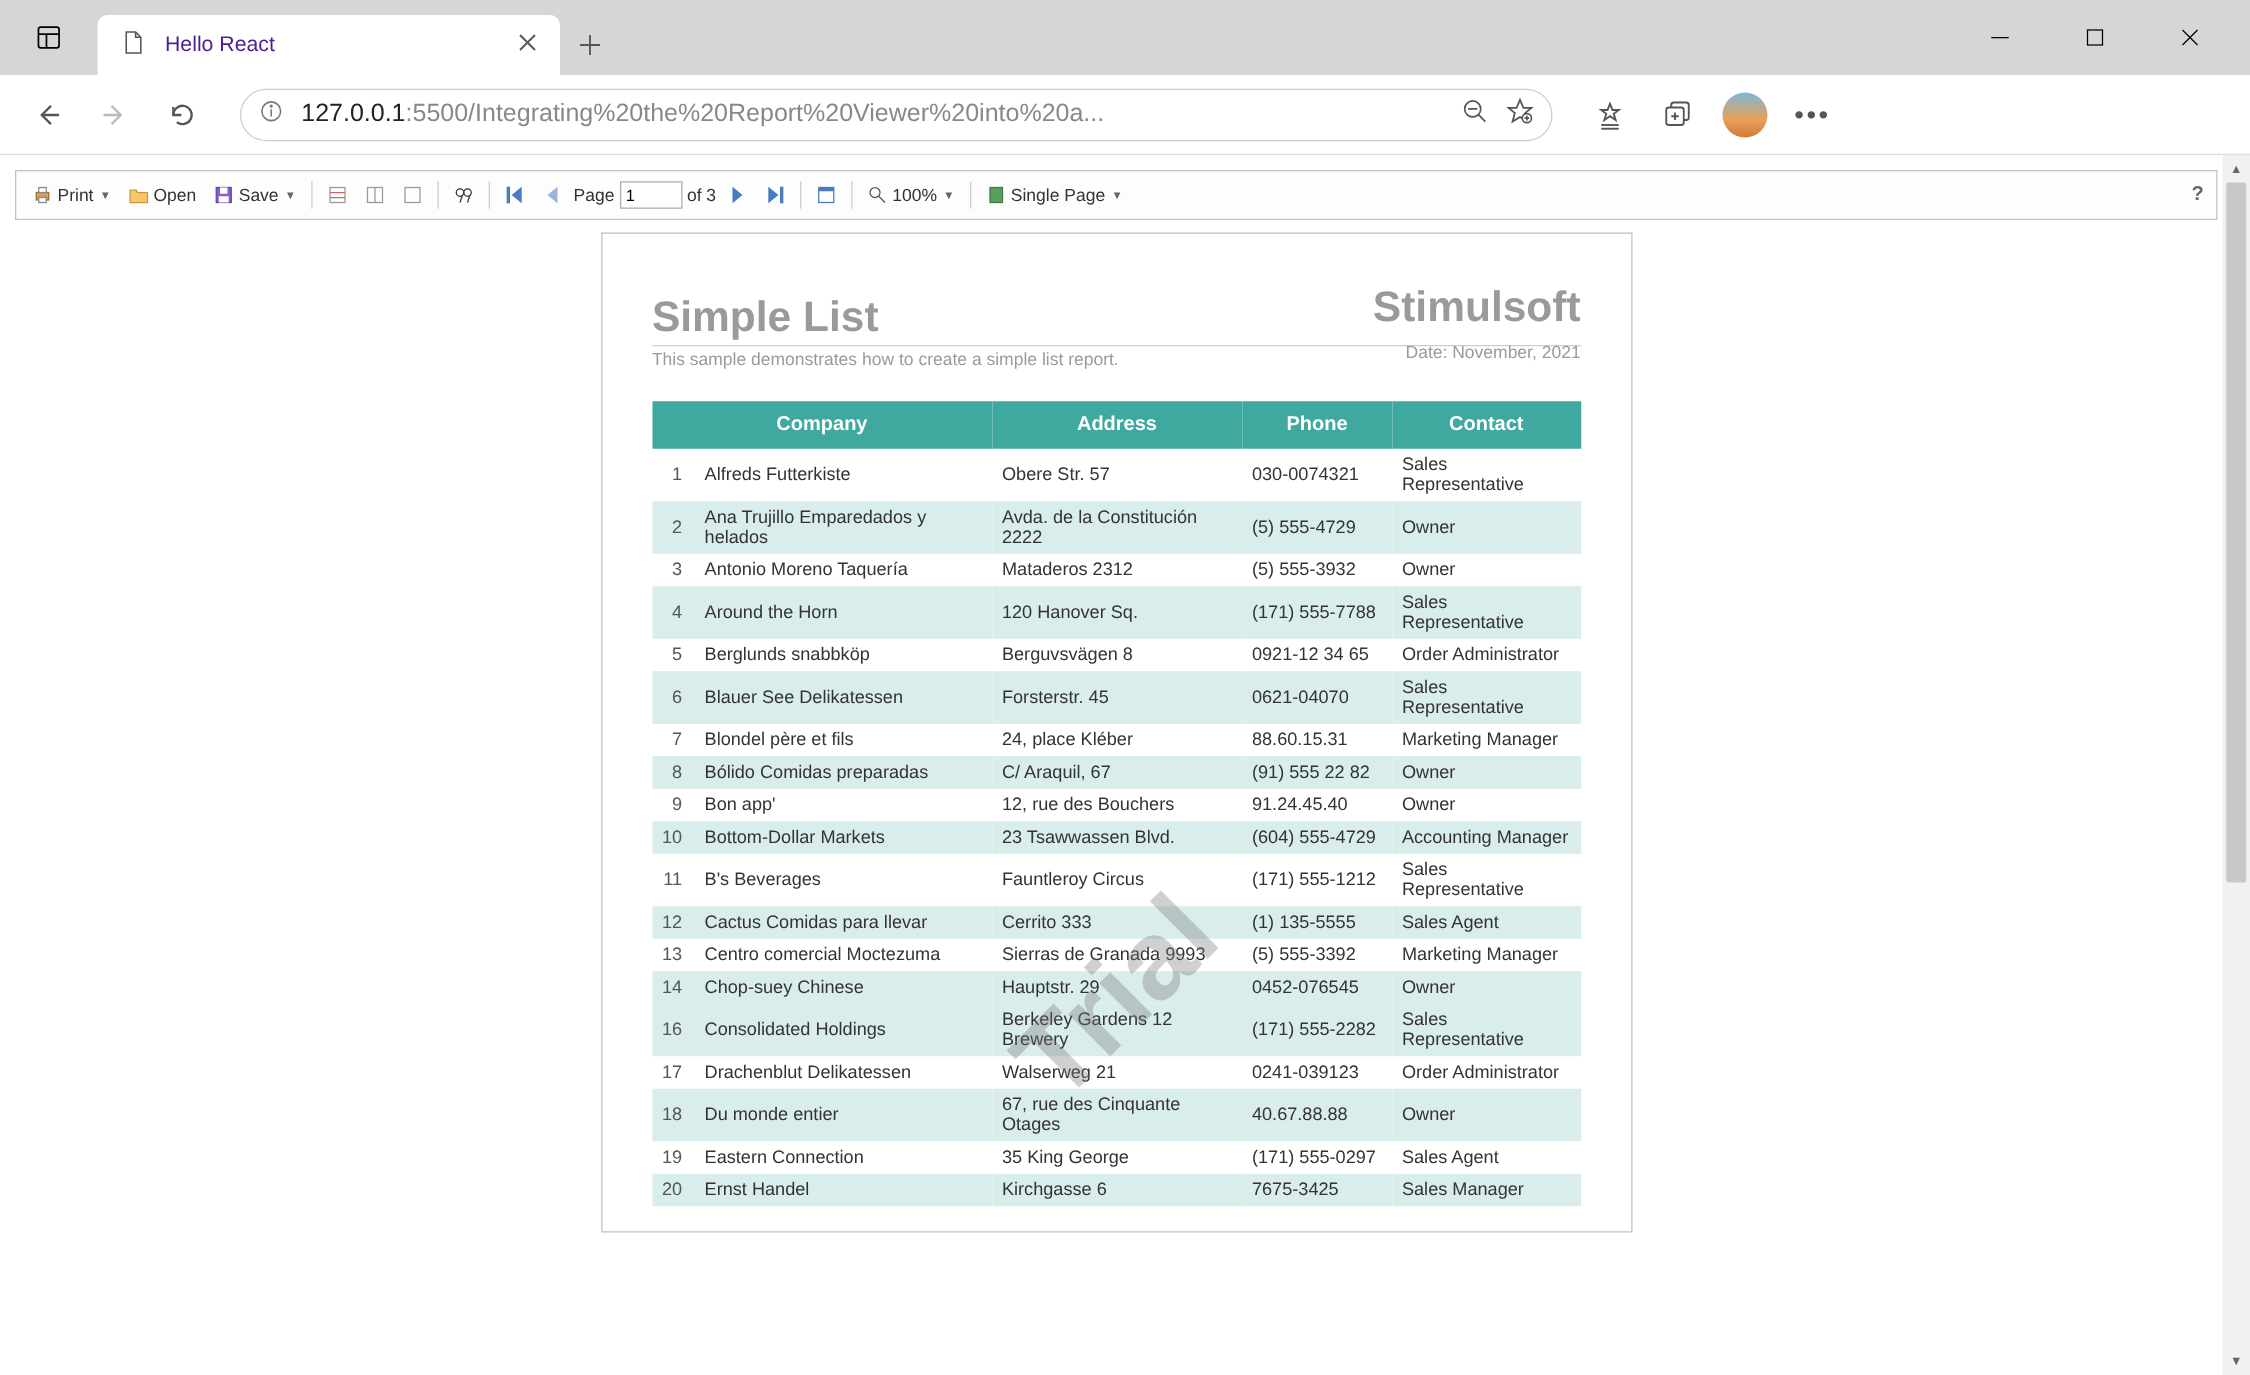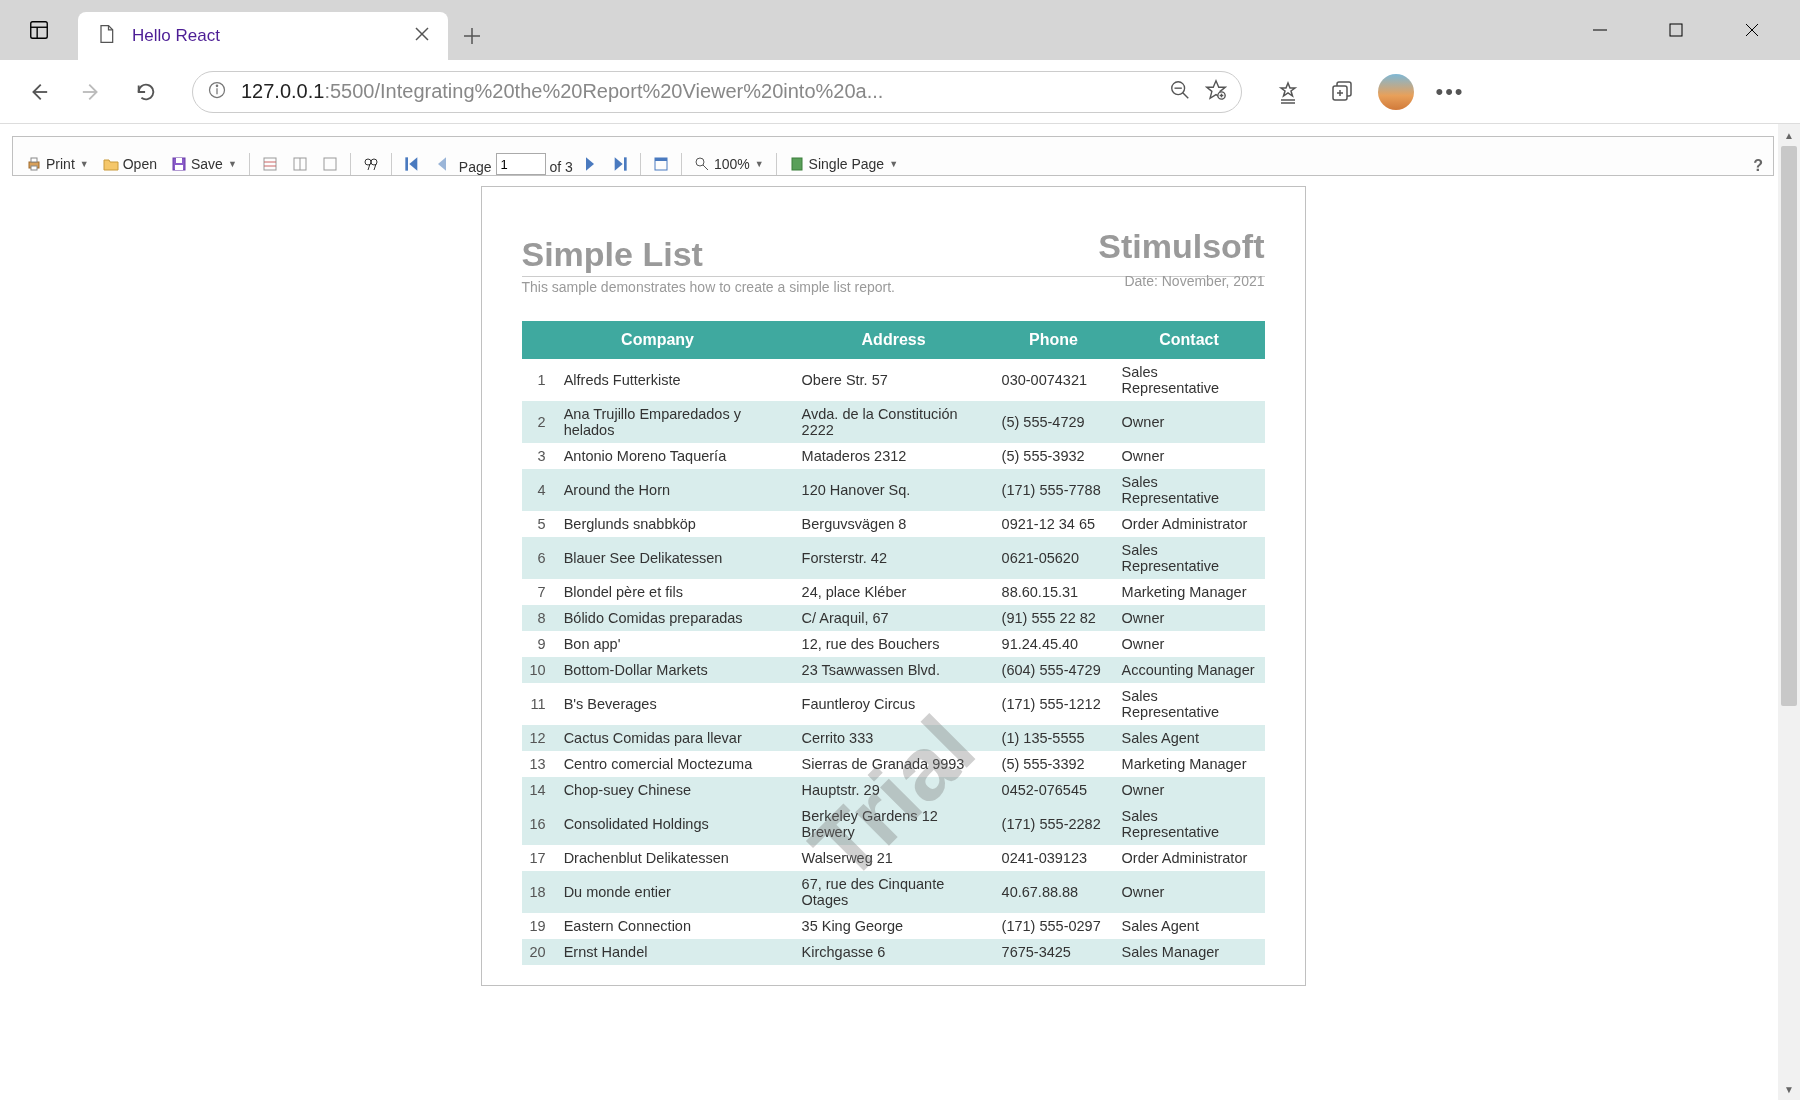--- a/index.html
+++ b/index.html
@@ -29,21 +29,21 @@
 .addrbar .url { font-size:20px; color:#222; flex:1; overflow:hidden; white-space:nowrap;}
 .addrbar .url .dim{color:#888;}
 .addrbar .zoom svg,.addrbar .star svg{width:22px;height:22px;stroke:#555;fill:none;stroke-width:1.5;}
 .rtool { width:36px; height:36px; display:flex; align-items:center; justify-content:center;}
 .rtool svg{width:24px;height:24px;stroke:#555;fill:none;stroke-width:1.5;}
 .avatar { width:36px; height:36px; border-radius:50%; background:linear-gradient(180deg,#7eb8d6 0%,#e8a05a 60%,#d17a3a 100%);}
 .dots{font-size:22px;color:#555;letter-spacing:2px;}
 
 
 .content { position:absolute; top:124px; left:0; right:0; bottom:0; padding:12px 26px 0 12px; }
-.viewer { border:1px solid #c0c0c0; height:40px; background:#fdfdfd; display:flex; align-items:flex-end; padding:0 8px; gap:4px; font-size:14px; color:#333; position:relative;}
+.viewer { border:1px solid #c0c0c0; height:40px; background:#fdfdfd; display:flex; align-items:center; padding:0 8px; gap:4px; font-size:14px; color:#333; position:relative;}
 .tbtn { display:flex; align-items:center; gap:4px; padding:3px 5px; cursor:pointer;}
 .tbtn .caret{font-size:9px;color:#666;margin-left:1px;}
 .tbtn svg{width:16px;height:16px;}
 .sep{width:1px;height:22px;background:#ccc;margin:0 3px;}
 .pginput{width:50px;height:22px;border:1px solid #aaa;font-size:13px;padding:0 4px;}
 .viewer .help{position:absolute;right:10px;font-size:16px;color:#666;font-weight:bold;}
 
 
 .page-wrap{display:flex;justify-content:center;padding-top:10px;}
 .page{width:825px;background:#fff;border:1px solid #c0c0c0;padding:48px 40px 20px 40px;position:relative;}
@@ -331,22 +331,22 @@
             <tr>
               <td class="idx">5</td>
               <td class="co" style="border-left:0">Berglunds snabbköp</td>
               <td>Berguvsvägen  8</td>
               <td>0921-12 34 65</td>
               <td>Order Administrator</td>
             </tr>
             <tr class="alt">
               <td class="idx">6</td>
               <td class="co" style="border-left:0">Blauer See Delikatessen</td>
-              <td>Forsterstr. 42</td>
-              <td>0621-05620</td>
+              <td>Forsterstr. 45</td>
+              <td>0621-04070</td>
               <td>Sales Representative</td>
             </tr>
             <tr>
               <td class="idx">7</td>
               <td class="co" style="border-left:0">Blondel père et fils</td>
               <td>24, place Kléber</td>
               <td>88.60.15.31</td>
               <td>Marketing Manager</td>
             </tr>
             <tr class="alt">

